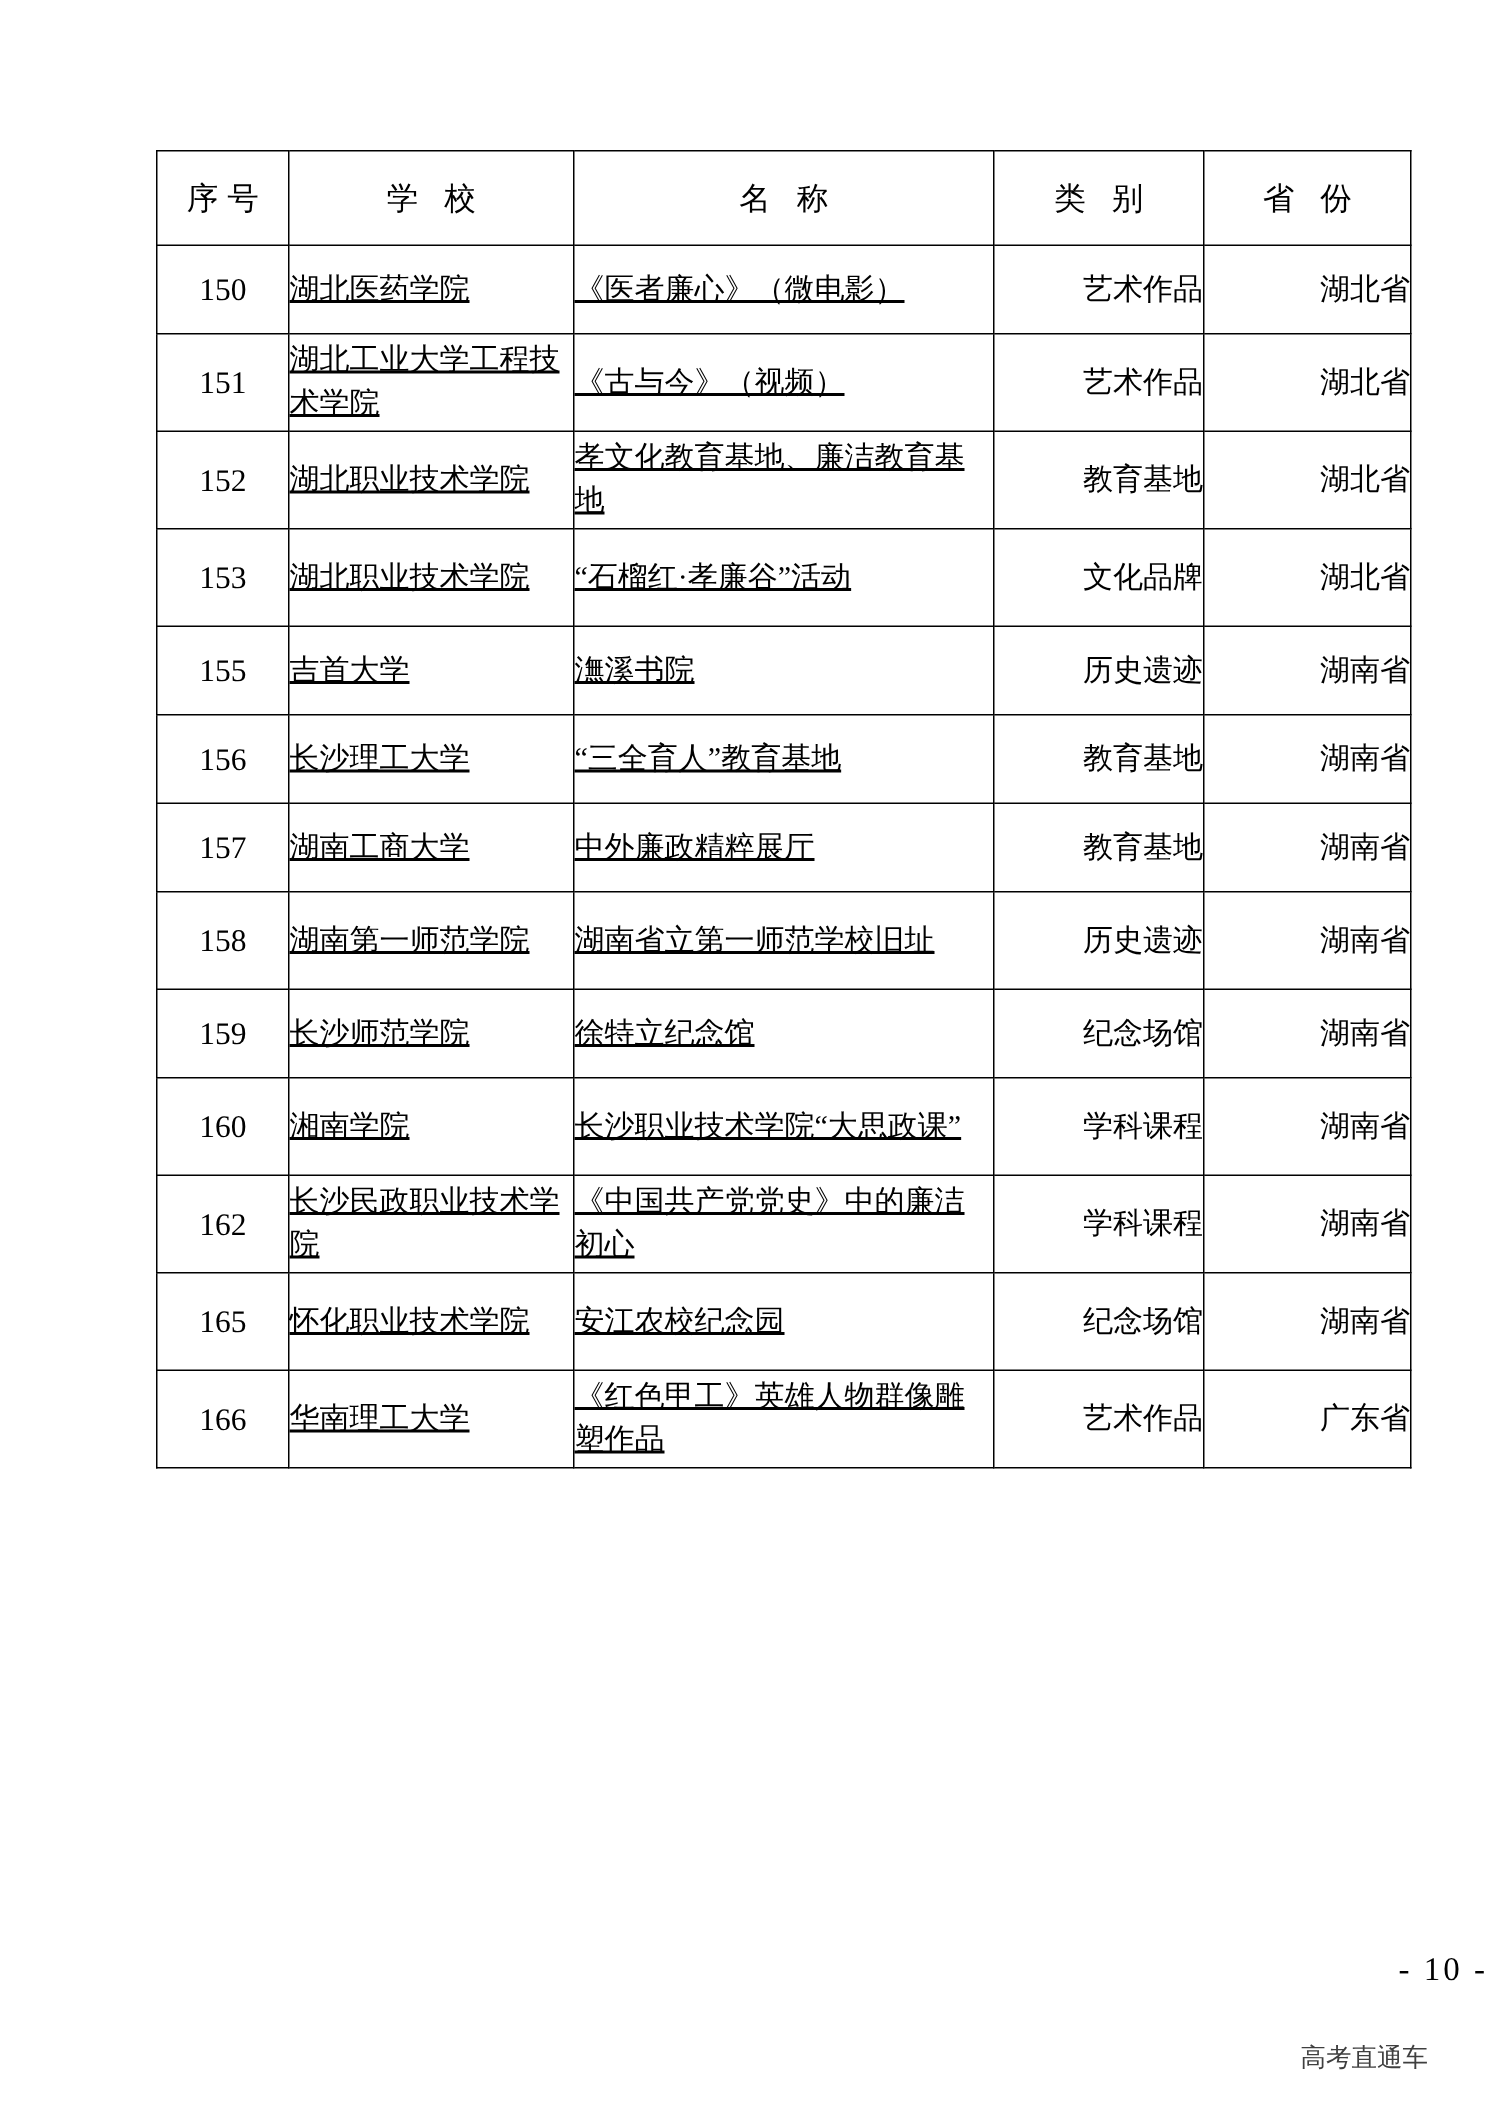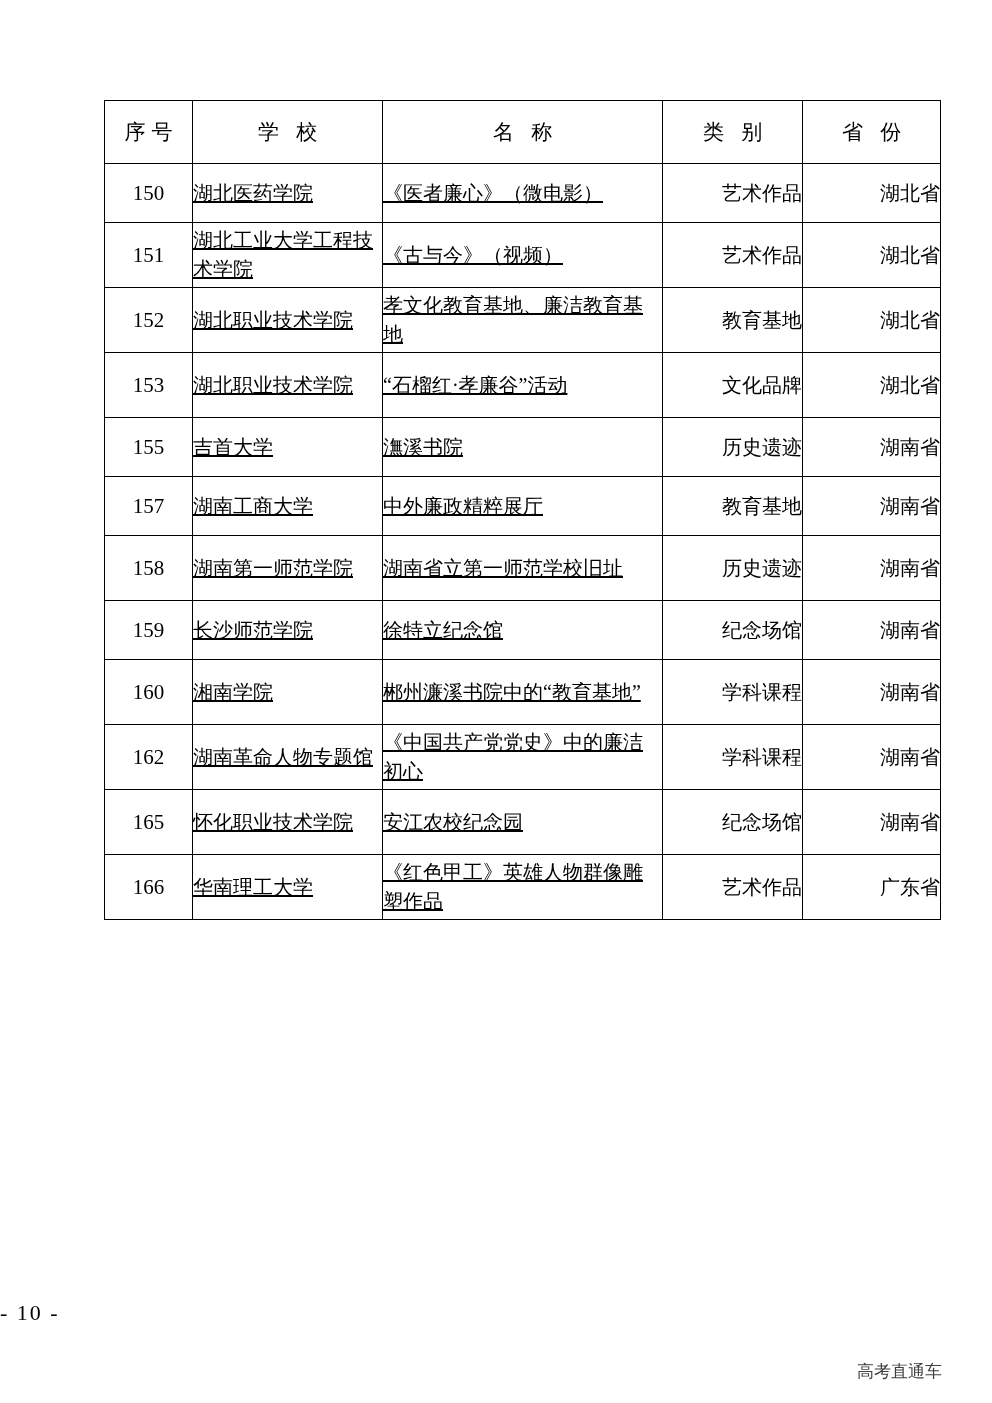--- a/index.html
+++ b/index.html
@@ -67,27 +67,27 @@
     text-align: right;
   }
   .row-1 td { height: 58px; }
   .row-2 td { height: 64px; }
 
   .page-number {
     position: absolute;
     left: 0;
     right: 0;
     top: 1300px;
-    text-align: left;
+    text-align: right;
     font-size: 22px;
     letter-spacing: 2px;
   }
   .watermark {
     position: absolute;
-    right: 50px;
+    right: 40px;
     top: 1360px;
     font-size: 17px;
     color: #3f3f3f;
     font-family: "Liberation Sans", sans-serif;
   }
 </style>
 </head>
 <body>
 
 <div class="page">
@@ -140,20 +140,27 @@
             <td class="c-prov">湖北省</td>
           </tr>
           <tr class="row-1">
             <td class="c-idx">155</td>
             <td class="c-school">吉首大学</td>
             <td class="c-name">潕溪书院</td>
             <td class="c-cat">历史遗迹</td>
             <td class="c-prov">湖南省</td>
           </tr>
           <tr class="row-1">
+            <td class="c-idx">156</td>
+            <td class="c-school">长沙理工大学</td>
+            <td class="c-name">“三全育人”教育基地</td>
+            <td class="c-cat">教育基地</td>
+            <td class="c-prov">湖南省</td>
+          </tr>
+          <tr class="row-1">
             <td class="c-idx">157</td>
             <td class="c-school">湖南工商大学</td>
             <td class="c-name">中外廉政精粹展厅</td>
             <td class="c-cat">教育基地</td>
             <td class="c-prov">湖南省</td>
           </tr>
           <tr class="row-2">
             <td class="c-idx">158</td>
             <td class="c-school">湖南第一师范学院</td>
             <td class="c-name">湖南省立第一师范学校旧址</td>
@@ -163,27 +170,27 @@
           <tr class="row-1">
             <td class="c-idx">159</td>
             <td class="c-school">长沙师范学院</td>
             <td class="c-name">徐特立纪念馆</td>
             <td class="c-cat">纪念场馆</td>
             <td class="c-prov">湖南省</td>
           </tr>
           <tr class="row-2">
             <td class="c-idx">160</td>
             <td class="c-school">湘南学院</td>
-            <td class="c-name">郴州濂溪书院中的“教育基地”</td>
+            <td class="c-name">长沙职业技术学院“大思政课”</td>
             <td class="c-cat">学科课程</td>
             <td class="c-prov">湖南省</td>
           </tr>
           <tr class="row-2">
             <td class="c-idx">162</td>
-            <td class="c-school">湖南革命人物专题馆</td>
+            <td class="c-school">长沙民政职业技术学院</td>
             <td class="c-name">《中国共产党党史》中的廉洁初心</td>
             <td class="c-cat">学科课程</td>
             <td class="c-prov">湖南省</td>
           </tr>
           <tr class="row-2">
             <td class="c-idx">165</td>
             <td class="c-school">怀化职业技术学院</td>
             <td class="c-name">安江农校纪念园</td>
             <td class="c-cat">纪念场馆</td>
             <td class="c-prov">湖南省</td>

